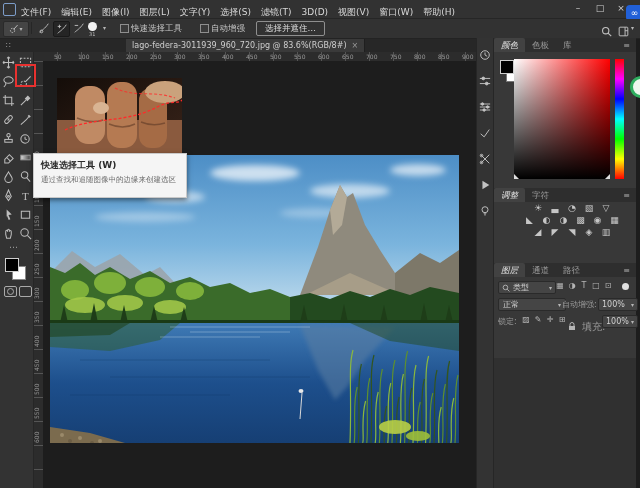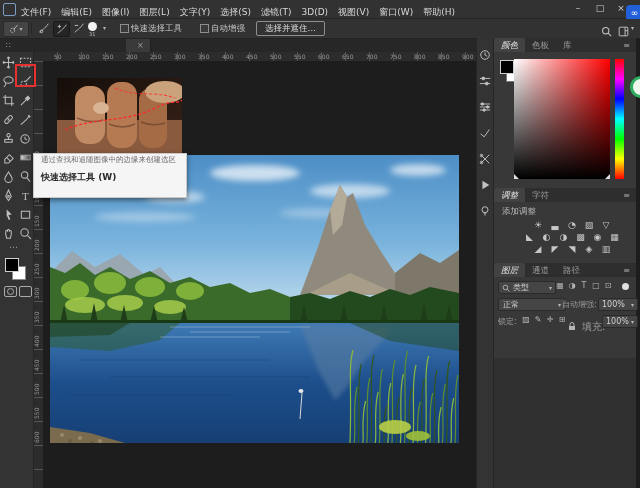--- a/index.html
+++ b/index.html
@@ -91,20 +91,21 @@
           <rect x="1.5" y="1.5" width="11" height="11" rx="1"></rect>
           <path d="M9,1.5 V12.5 M9,6 H12.5"></path>
         </svg>
     </span>
     <span class="abs chev" style="left:631px;top:6px;">▾</span>
   </div>
 
   <div class="abs" style="left:0;top:39px;width:476px;height:13px;background:#272727;">
     <span class="abs dim" style="left:6px;top:2px;font-size:8px;">∷</span>
     <span class="abs" style="left:126px;top:0;height:13px;background:#3a3a3a;display:flex;align-items:center;padding:0 6px;border-right:1px solid #1f1f1f;">
+      <span style="font-size:8px;color:#cfcfcf;white-space:nowrap;">lago-federa-3011939_960_720.jpg @ 83.6%(RGB/8#)</span>
       <span style="font-size:8px;color:#9a9a9a;margin-left:5px;">×</span>
     </span>
   </div>
 
   <div class="abs ruler" style="left:0;top:52px;width:43px;height:9px;border-bottom:1px solid #454545;"></div>
   <div class="abs ruler" id="hruler" style="left:33px;top:52px;width:443px;height:9px;border-bottom:1px solid #454545;
               background-image:repeating-linear-gradient(to right,#555 0 1px,transparent 1px 24px);">
       <span class="rlabel" style="left: 21px; top: 1px;">50</span>
       <span class="rlabel" style="left: 45px; top: 1px;">100</span>
       <span class="rlabel" style="left: 69px; top: 1px;">150</span>
@@ -412,22 +413,22 @@
       <g stroke="#5f3a26" stroke-width="1.5" opacity="0.6" fill="none">
         <path d="M20,40 q14,6 26,2"></path>
           <path d="M52,46 q14,6 26,0"></path>
           <path d="M84,44 q12,5 24,1"></path>
       </g>
       <path d="M8,52 C38,38 70,46 102,28 115,22 122,26 125,22" stroke="#ff2a2a" stroke-width="1.3" fill="none" stroke-dasharray="3,2"></path>
       <path d="M58,10 C78,20 96,12 118,20" stroke="#ff2a2a" stroke-width="1.1" fill="none" stroke-dasharray="3,2" opacity="0.8"></path>
     </svg>
   </div>
   <div class="abs" style="left:33px;top:153px;width:152px;height:43px;background:#f5f5f5;border:1px solid #c9c9c9;box-shadow:0 2px 5px rgba(0,0,0,0.5);">
+    <div style="font-size:9px;font-weight:bold;color:#2b2b2b;padding:5px 7px 2px;">快速选择工具 (W)</div>
     <div style="font-size:7.5px;color:#6a6a6a;padding:1px 7px;white-space:nowrap;">通过查找和追随图像中的边缘来创建选区</div>
-    <div style="font-size:9px;font-weight:bold;color:#2b2b2b;padding:5px 7px 2px;">快速选择工具 (W)</div>
   </div>
 
   <div class="abs" style="left:476px;top:38px;width:18px;height:450px;background:#333333;border-left:1px solid #262626;border-right:1px solid #262626;display:flex;flex-direction:column;align-items:center;padding-top:4px;box-sizing:border-box;">
     <span class="dockicon">
         <svg width="12" height="12" viewBox="0 0 14 14">
           <circle cx="7" cy="7" r="5"></circle>
           <path d="M7,4 V7 L9.5,8.5"></path>
         </svg>
       </span>
     <span class="dockicon">
@@ -488,21 +489,20 @@
       <div class="abs" style="left:121px;top:21px;width:9px;height:120px;
                   background:linear-gradient(to bottom, #f00, #f0f, #00f, #0ff, #0f0, #ff0, #f00);"></div>
     </div>
 
     <div class="abs" style="left:0;top:150px;width:142px;height:75px;border-bottom:1px solid #262626;">
       <div class="panel-head">
         <span class="ptab active">调整</span>
         <span class="ptab">字符</span>
         <span class="pmenu">≡</span>
       </div>
-      <div style="font-size:8.5px;color:#b8b8b8;padding:4px 0 1px 8px;">添加调整</div>
       <div id="adjrows" style="padding-left:14px;">
           <div style="display: flex; justify-content: center; gap: 3px;">
             <span class="adjicon">☀</span>
             <span class="adjicon">▃</span>
             <span class="adjicon">◔</span>
             <span class="adjicon">▧</span>
             <span class="adjicon">▽</span>
           </div>
           <div style="display: flex; justify-content: center; gap: 3px;">
             <span class="adjicon">◣</span>

